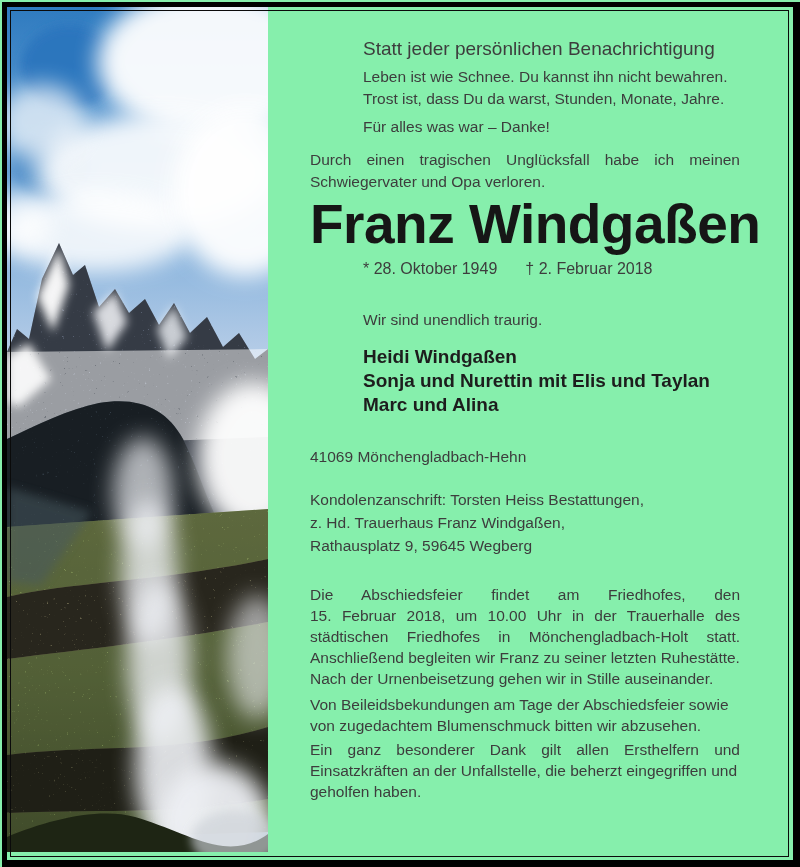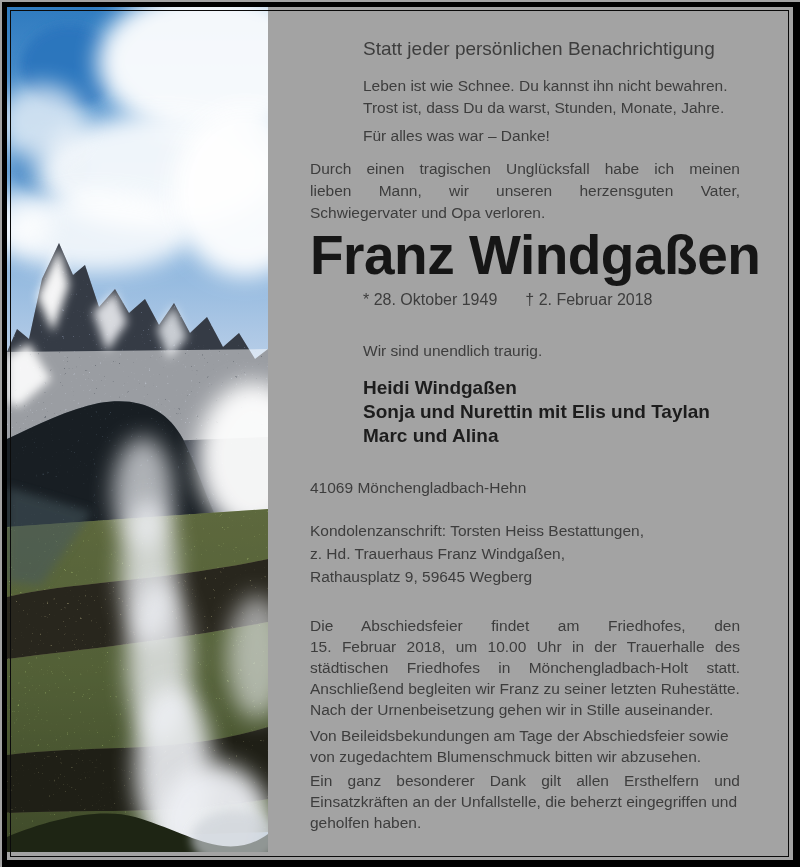--- a/index.html
+++ b/index.html
@@ -1,32 +1,32 @@
 <!DOCTYPE html>
 <html><head>
 <meta charset="utf-8">
 <style>
   html,body{margin:0;padding:0;background:#ffffff;}
-  .page{position:relative;width:800px;height:867px;background:#a3a3a3;overflow:hidden;
+  .page{position:relative;width:800px;height:867px;background:#86efac;overflow:hidden;
         font-family:"Liberation Sans",sans-serif;}
   .outer-frame{position:absolute;left:2px;top:2px;right:0;bottom:0;
         border:5px solid #000;border-right-width:7px;border-bottom-width:7px;pointer-events:none;}
   .inner-frame{position:absolute;left:10px;top:10px;right:11px;bottom:10px;
         border:1.5px solid #0a0a0a;pointer-events:none;}
   .photo{position:absolute;left:7px;top:7px;width:261px;height:845px;overflow:hidden;background:#9cc3e4;}
   .photo svg{display:block;width:100%;height:100%;}
 
   .text-col{position:absolute;left:310px;top:0;width:430px;color:#3d3d3d;
         font-size:15.5px;line-height:22px;}
   .ind{margin-left:53px;}
   .nw{white-space:nowrap;}
   .j{text-align:justify;text-align-last:justify;}
 
   .pre-header{margin-top:37px;font-size:19px;line-height:24px;}
-  .poem{margin-top:14px;}
+  .poem{margin-top:5px;}
   .poem-last{margin-top:6px;}
   .intro{margin-top:11px;}
   .deceased-name{margin-top:8px;font-size:55px;line-height:46px;font-weight:bold;
         color:#161616;text-align:center;letter-spacing:-0.5px;}
   .dates{margin-top:9px;font-size:16px;line-height:25px;display:flex;gap:28px;}
   .grief{margin-top:28px;}
   .mourners{margin-top:14px;font-size:19px;line-height:24px;font-weight:bold;color:#1d1d1d;}
   .residence{margin-top:29px;}
   .condolence{margin-top:20px;line-height:23px;}
   .ceremony{margin-top:27px;line-height:21px;}
@@ -140,21 +140,20 @@
     <div class="pre-header ind nw">Statt jeder persönlichen Benachrichtigung</div>
 
     <div class="poem ind">
       <div class="nw">Leben ist wie Schnee. Du kannst ihn nicht bewahren.</div>
       <div class="nw">Trost ist, dass Du da warst, Stunden, Monate, Jahre.</div>
       <div class="nw poem-last">Für alles was war – Danke!</div>
     </div>
 
     <div class="intro">
       <div class="j">Durch einen tragischen Unglücksfall habe ich meinen</div>
-      <div class="j">lieben Mann, wir unseren herzensguten Vater,</div>
       <div class="nw">Schwiegervater und Opa verloren.</div>
     </div>
 
     <div class="deceased-name nw">Franz Windgaßen</div>
 
     <div class="dates ind">
       <span class="nw">* 28. Oktober 1949</span>
       <span class="nw">† 2. Februar 2018</span>
     </div>
 

